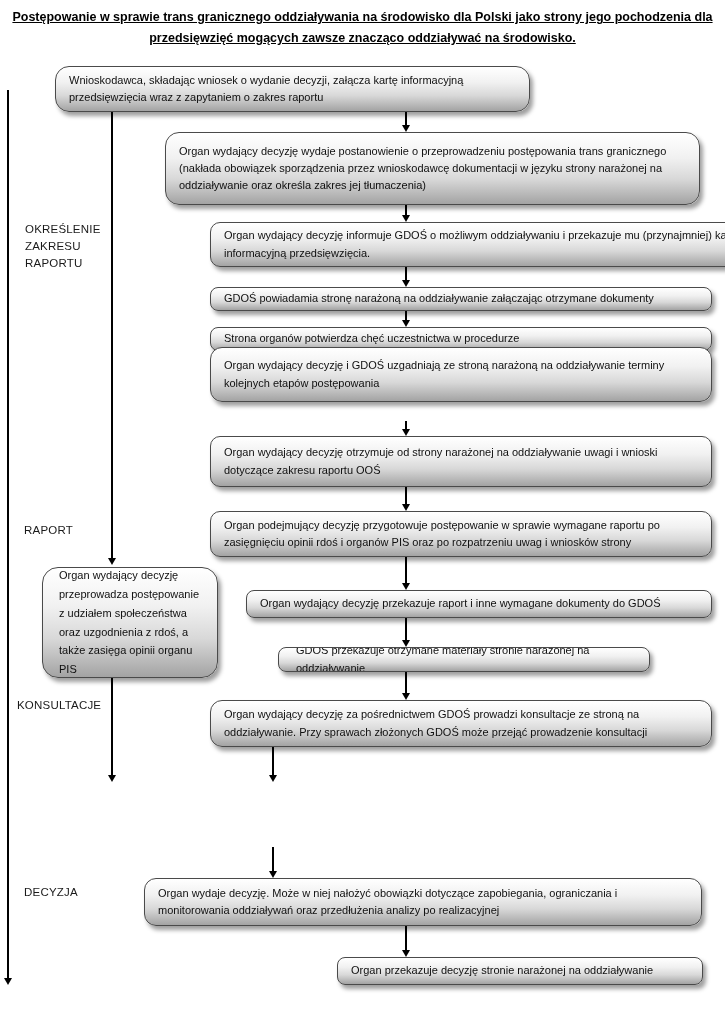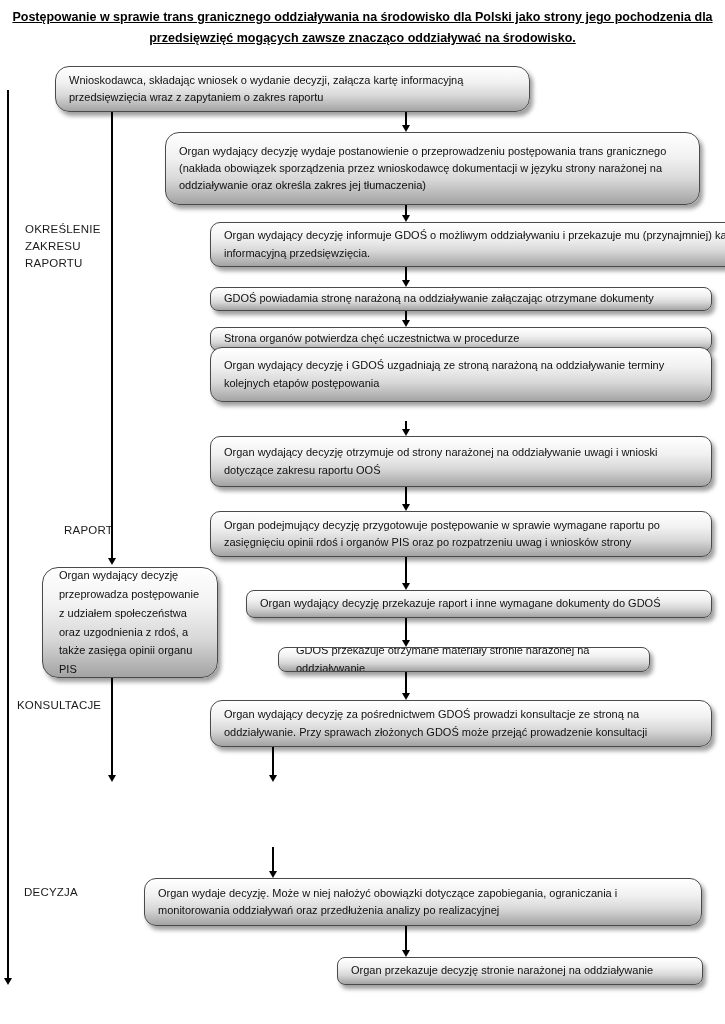--- a/index.html
+++ b/index.html
@@ -41,21 +41,21 @@
   #bL {left:42px; top:567px;width:176px;height:111px;border-radius:16px;line-height:1.72;padding:8px 12px 8px 16px;}
   #b9 {left:246px;top:590px;width:466px;height:28px;padding:2px 13px;}
   #b10{left:278px;top:647px;width:372px;height:25px;padding:2px 17px;}
   #b11{left:210px;top:700px;width:502px;height:47px;border-radius:12px;}
   #b12{left:35px; top:782px;width:465px;height:66px;border-radius:14px;align-items:flex-start;padding:7px 14px;}
   #b13{left:144px;top:878px;width:558px;height:48px;border-radius:12px;}
   #b14{left:337px;top:957px;width:366px;height:28px;padding:2px 13px;}
 
   
   #stage1{left:25px;top:221px;}
-  #stage2{left:24px;top:522px;margin-left:40px;}
+  #stage2{left:24px;top:522px;}
   #stage3{left:17px;top:697px;text-align:center;}
   #stage4{left:24px;top:884px;}
 
   
   #rail {left:7px;  top:90px; height:888px;}
   #lineA1{left:111px;top:112px;height:446px;}
   #lineA2{left:111px;top:678px;height:97px;}
   #a1 {left:405px;top:112px;height:13px;}
   #a2 {left:405px;top:205px;height:10px;}
   #a3 {left:405px;top:267px;height:13px;}

